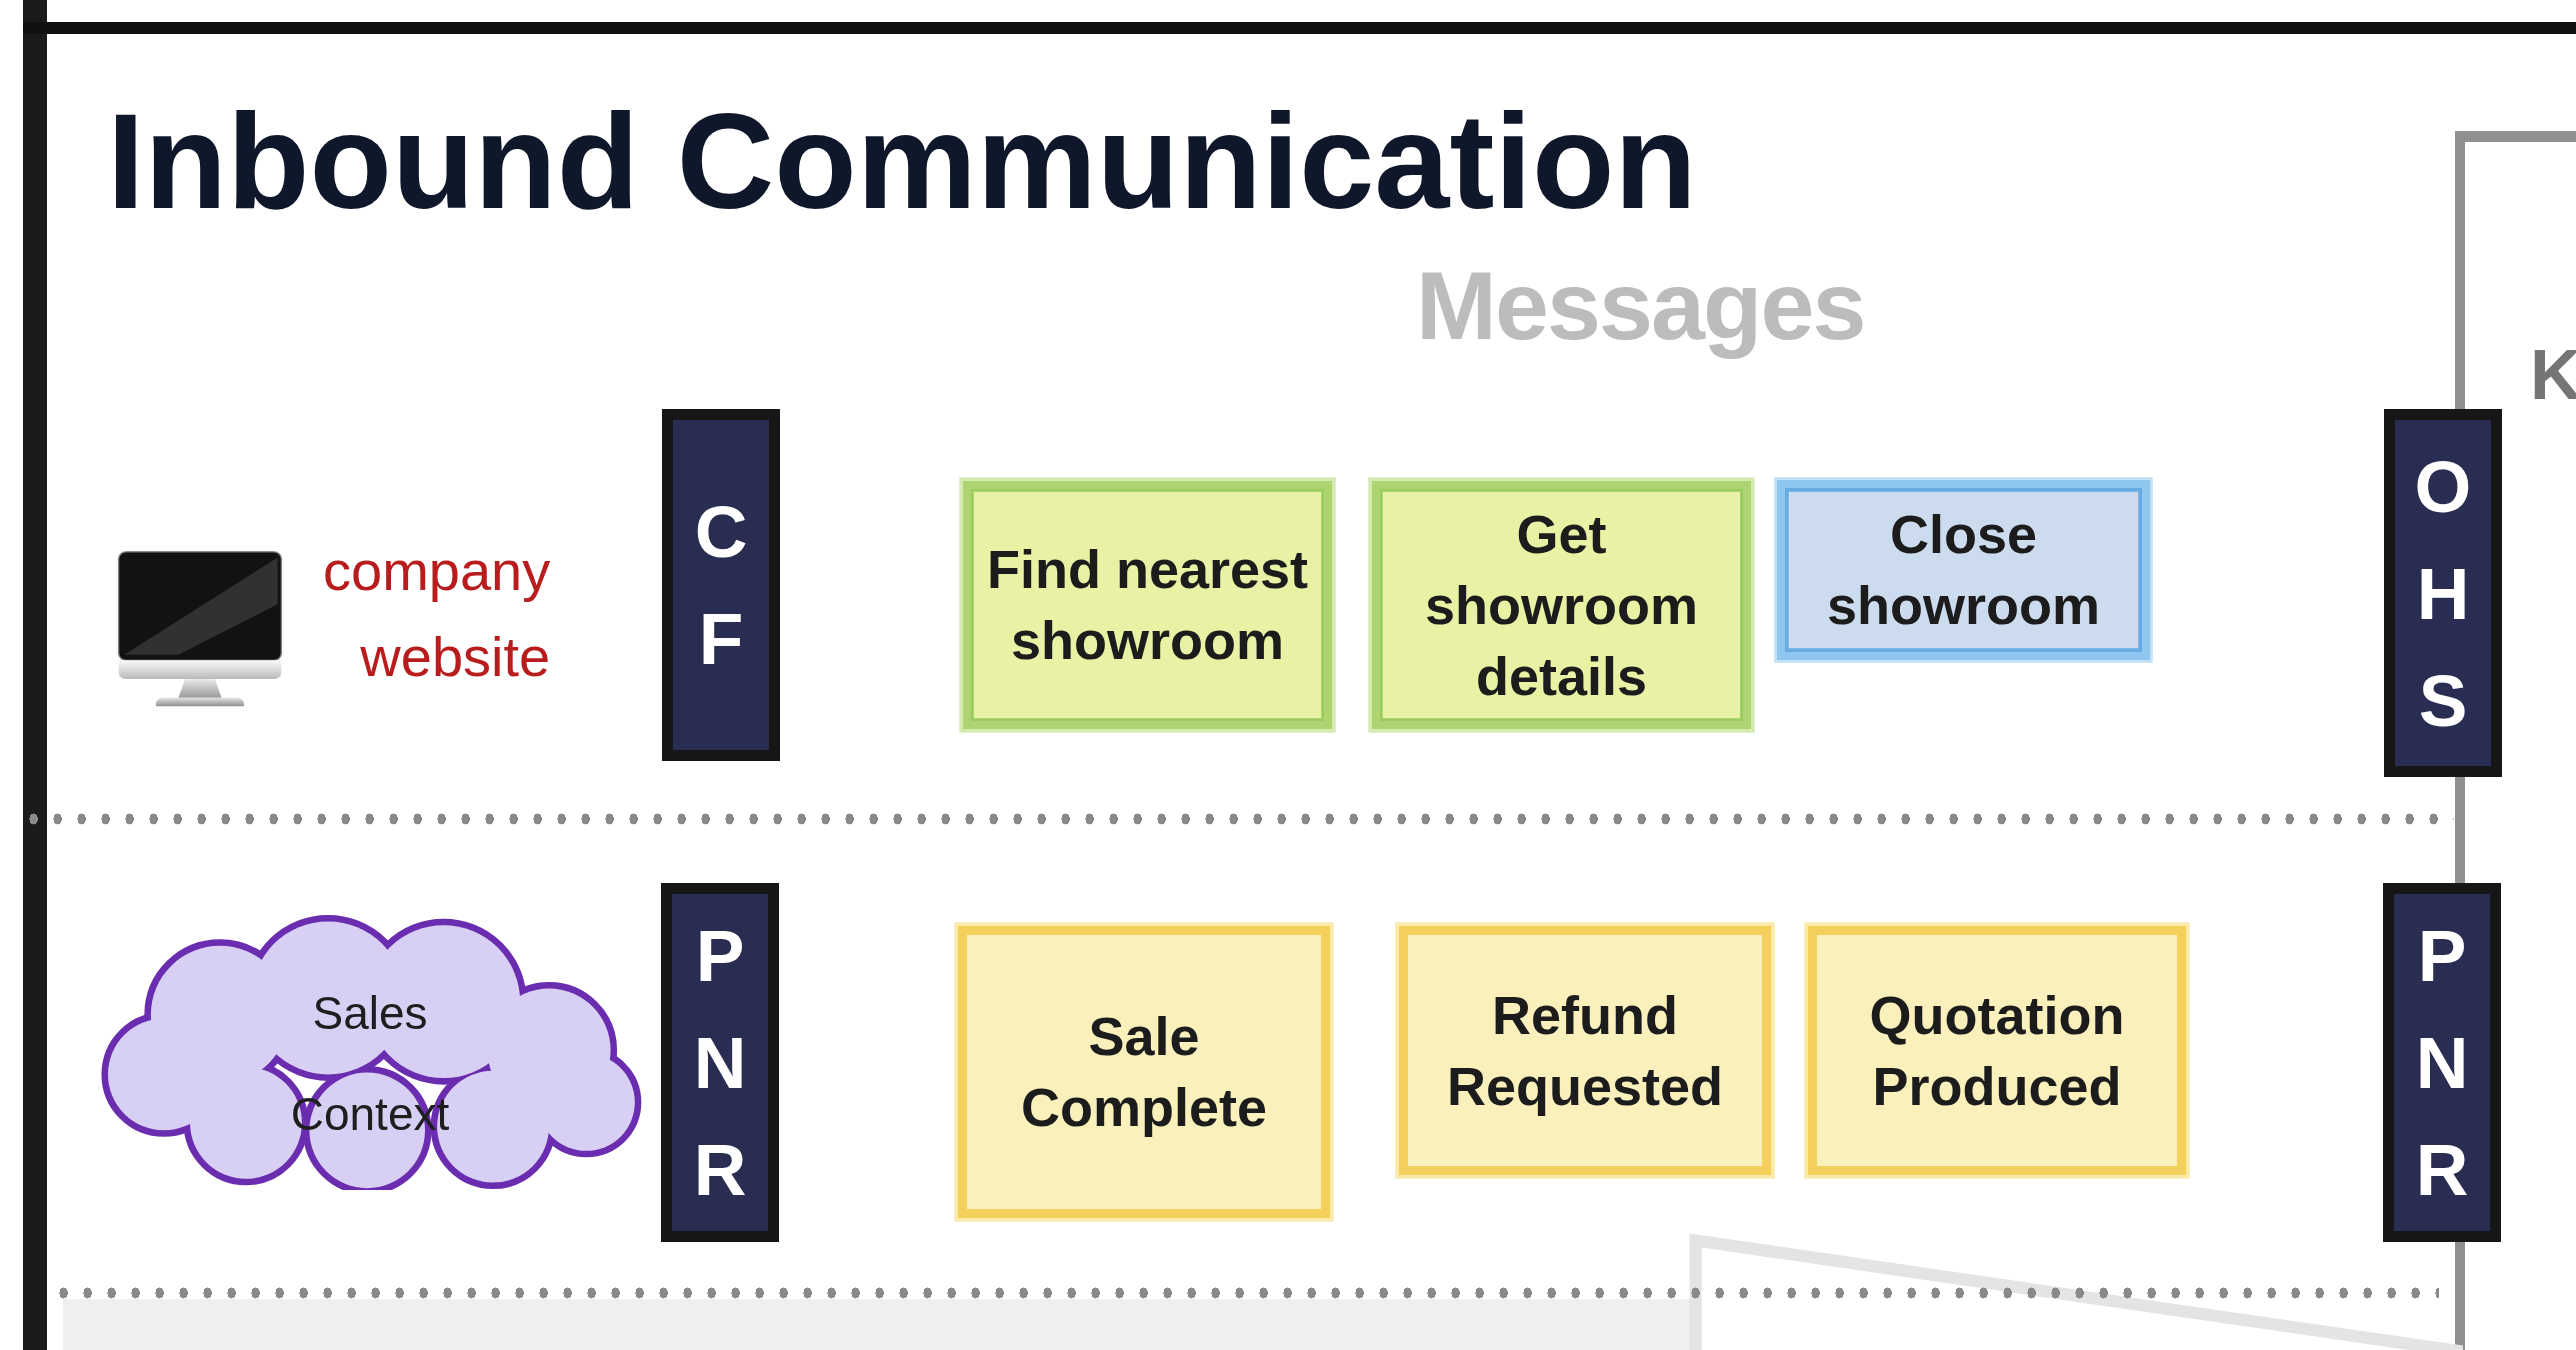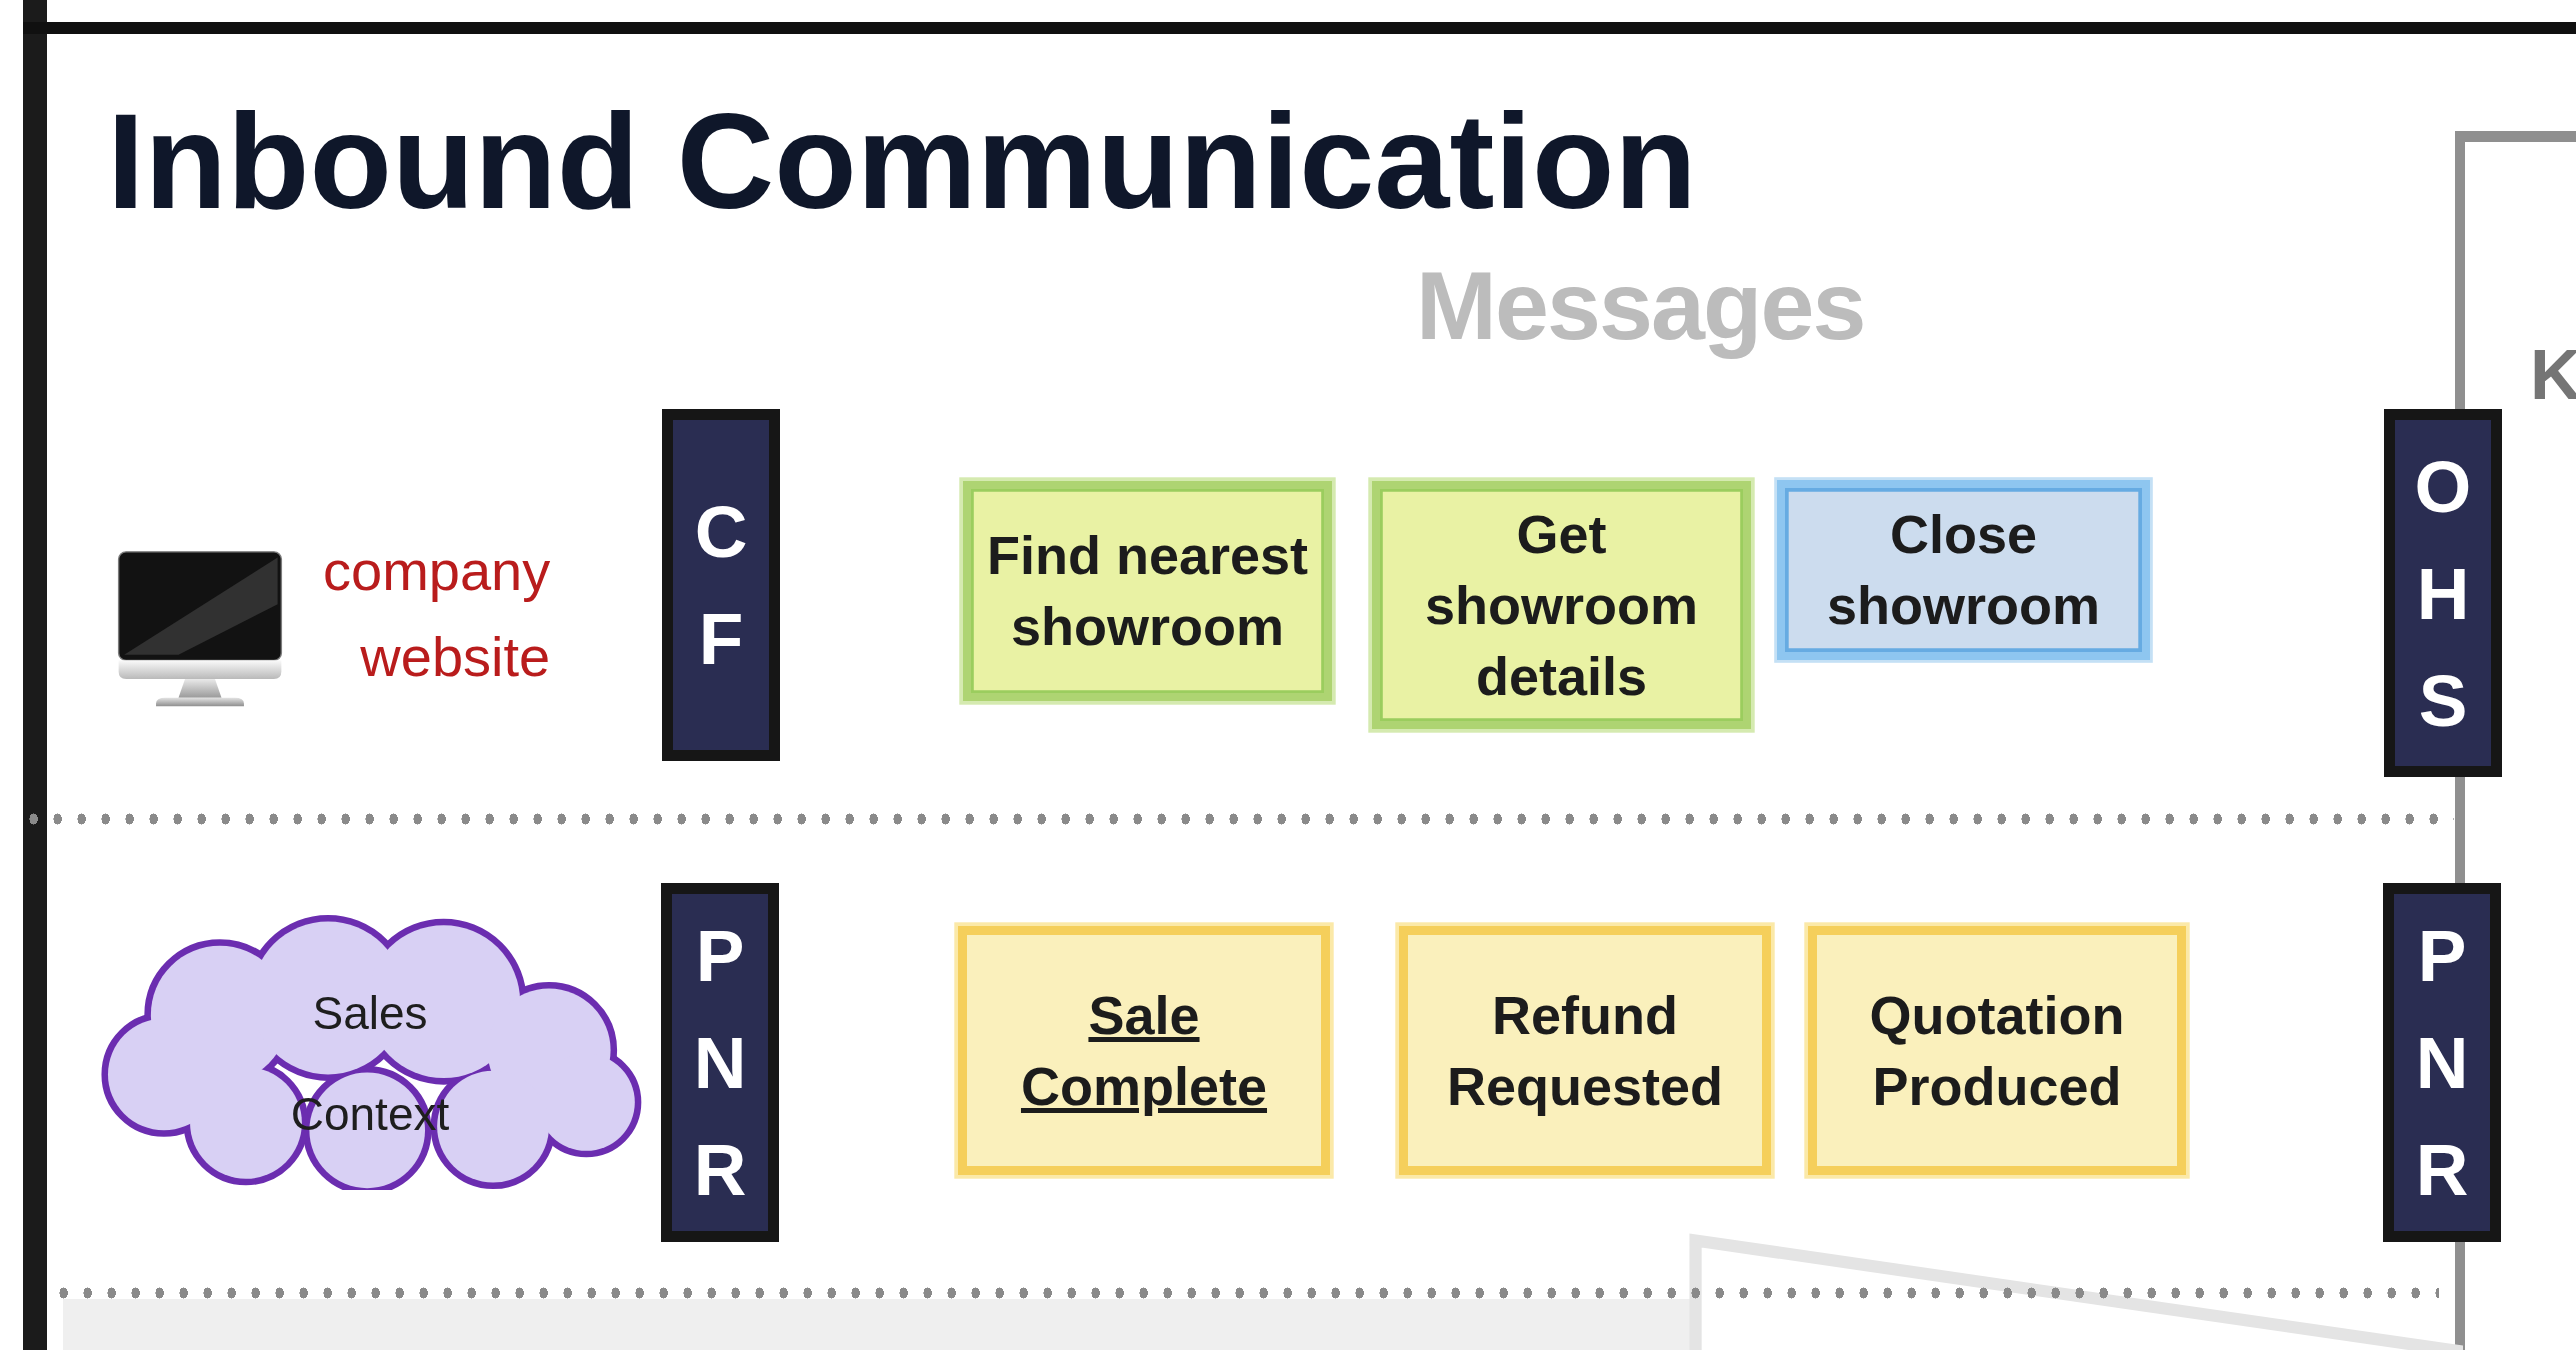--- a/index.html
+++ b/index.html
@@ -40,24 +40,24 @@
   
   .msg{
     box-sizing:border-box;display:flex;align-items:center;justify-content:center;
     text-align:center;font-weight:bold;font-size:54px;line-height:71px;color:#1c1c1c;
     white-space:pre-line;z-index:4;
   }
   .msg.green {background:#e9f2a4;border:8.4px solid #aed472;box-shadow:0 0 0 3.7px #d5eab0, inset 0 0 0 2.8px #9bcd5e;}
   .msg.blue  {background:#ccdcee;border:8.4px solid #8ec6f0;box-shadow:0 0 0 2.8px #c4e0f5, inset 0 0 0 3.7px #66abe2;}
   .msg.yellow{background:#faf0bc;border:9.3px solid #f5cf5b;box-shadow:0 0 0 3.7px #fbe9a8;}
 
-  #msg-find {left:963px;top:481px;width:369px;height:220px;}
+  #msg-find {left:963px;top:481px;width:369px;height:248px;}
   #msg-get  {left:1372px;top:481px;width:379px;height:248px;}
   #msg-close{left:1777px;top:480px;width:373px;height:180px;}
-  #msg-sale {left:958px;top:926px;width:372px;height:249px;text-decoration:underline;}
+  #msg-sale {left:958px;top:926px;width:372px;height:292px;}
   #msg-refund{left:1399px;top:926px;width:372px;height:249px;}
   #msg-quote{left:1808px;top:926px;width:378px;height:249px;}
 
   
   .dotline{
     height:12px;z-index:6;
     background-image:radial-gradient(4.2px 5.6px at 5.6px 6px,#8a8a8a 97%,rgba(0,0,0,0));
     background-size:24px 12px;background-repeat:repeat-x;
   }
   #dots-1{left:28px;top:813px;width:2426px;}

